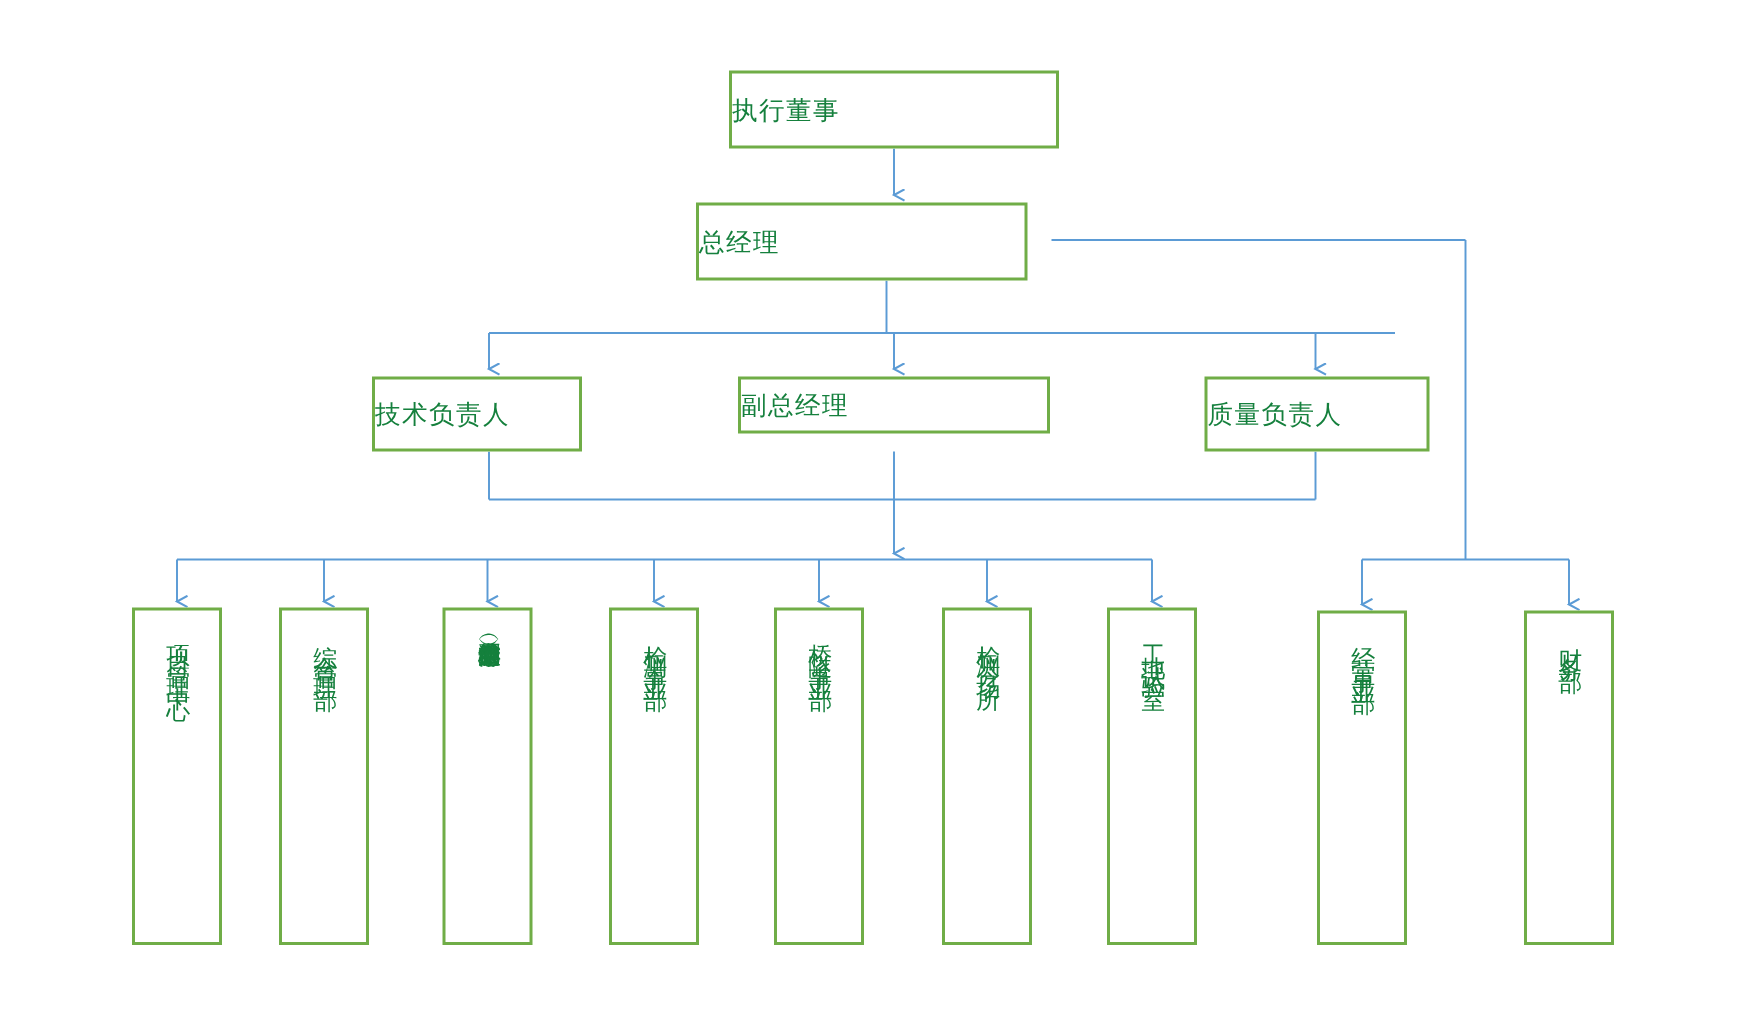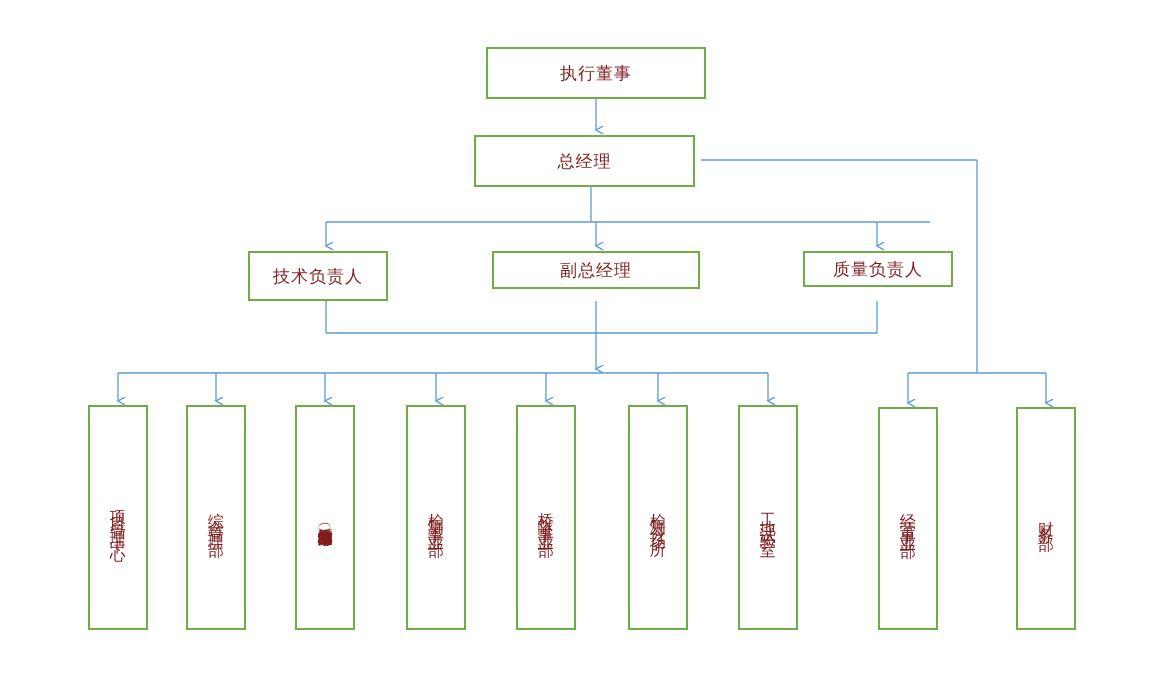--- a/index.html
+++ b/index.html
@@ -2,21 +2,21 @@
 <html><head>
 <meta charset="utf-8">
 <style>
   html,body{margin:0;padding:0;background:#ffffff;}
   body{width:1168px;height:679px;overflow:hidden;
        font-family:"Liberation Sans","DejaVu Sans",sans-serif;}
   #chart{position:relative;width:1168px;height:679px;background:#fff;}
   svg.wires{position:absolute;left:0;top:0;width:1168px;height:679px;overflow:visible;}
   .node{position:absolute;box-sizing:border-box;background:#ffffff;
         border:2px solid #70AD47;display:flex;align-items:center;
-        justify-content:center;color:#7f1d1d;}
+        justify-content:flex-start;color:#15803d;}
   .node.h{font-size:17px;letter-spacing:1px;}
   .node.v{writing-mode:vertical-rl;text-orientation:upright;
           font-size:16px;line-height:1.1;padding:10px 0;}
   .node.v .txt{writing-mode:vertical-rl;text-orientation:upright;
                letter-spacing:7px;white-space:nowrap;}
   .node.v.tight .txt{letter-spacing:0px;font-size:15px;}
 </style>
 </head>
 <body>
 
@@ -58,31 +58,31 @@
       <line x1="908" y1="373" x2="1046" y2="373"></line>
       <line x1="908" y1="373" x2="908" y2="403" marker-end="url(#ah)"></line>
       <line x1="1046" y1="373" x2="1046" y2="403" marker-end="url(#ah)"></line>
     </g>
   </svg>
 
   <div class="node h" style="left:486px;top:47px;width:220px;height:52px;">
     <span>执行董事</span>
   </div>
 
-  <div class="node h" style="left:474px;top:135px;width:221px;height:52px;">
+  <div class="node h" style="left:464px;top:135px;width:221px;height:52px;">
     <span>总经理</span>
   </div>
 
   <div class="node h" style="left:248px;top:251px;width:140px;height:50px;">
     <span>技术负责人</span>
   </div>
   <div class="node h" style="left:492px;top:251px;width:208px;height:38px;">
     <span>副总经理</span>
   </div>
-  <div class="node h" style="left:803px;top:251px;width:150px;height:36px;">
+  <div class="node h" style="left:803px;top:251px;width:150px;height:50px;">
     <span>质量负责人</span>
   </div>
 
   <div class="node v" style="left:88px;top:405px;width:60px;height:225px;">
     <span class="txt">项目管理中心</span>
   </div>
   <div class="node v" style="left:186px;top:405px;width:60px;height:225px;">
     <span class="txt">综合管理部</span>
   </div>
   <div class="node v tight" style="left:295px;top:405px;width:60px;height:225px;">

